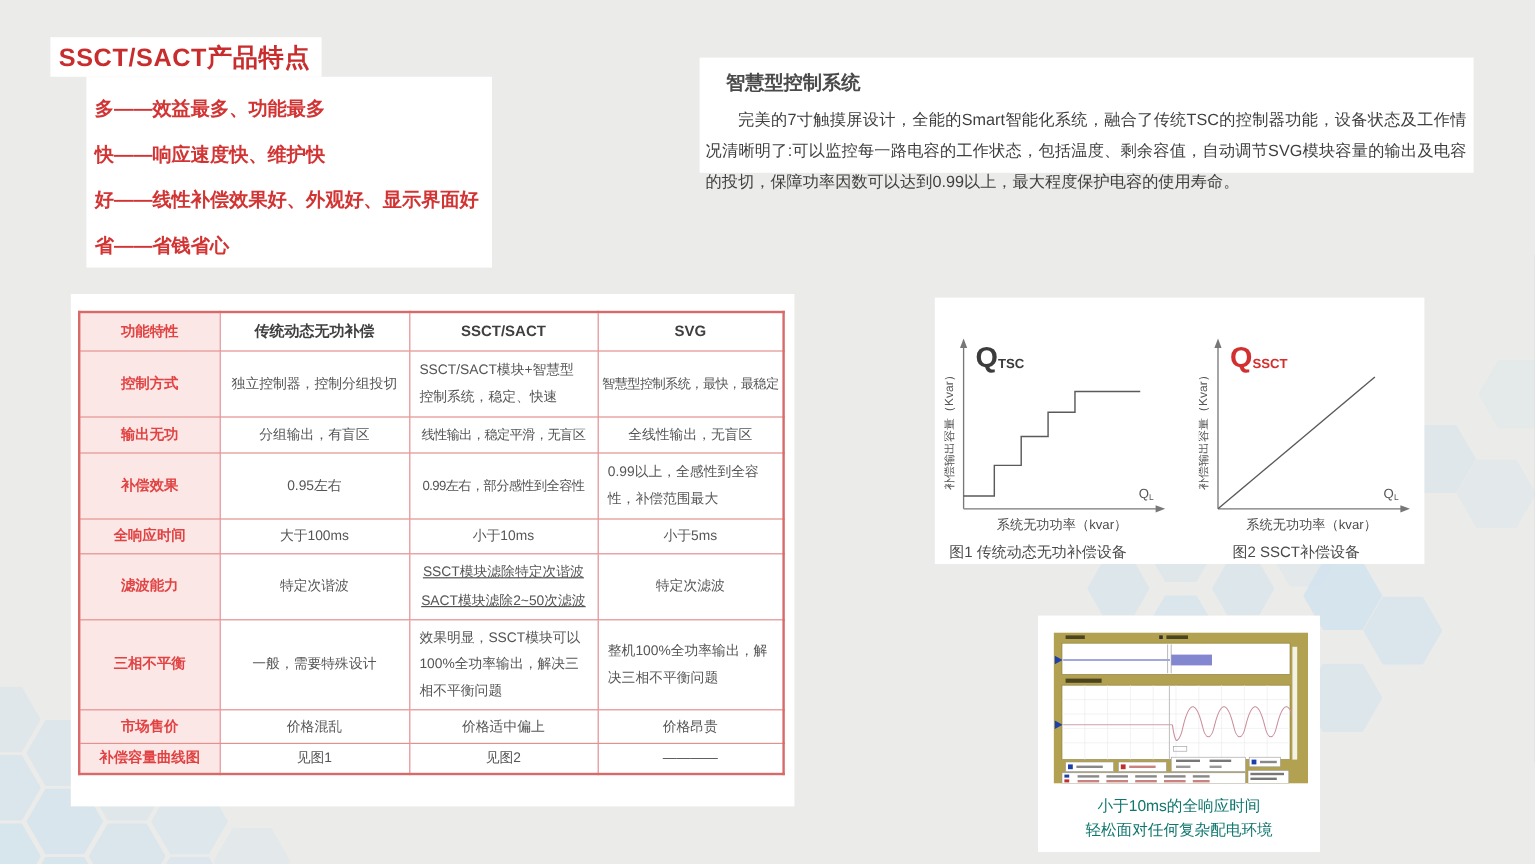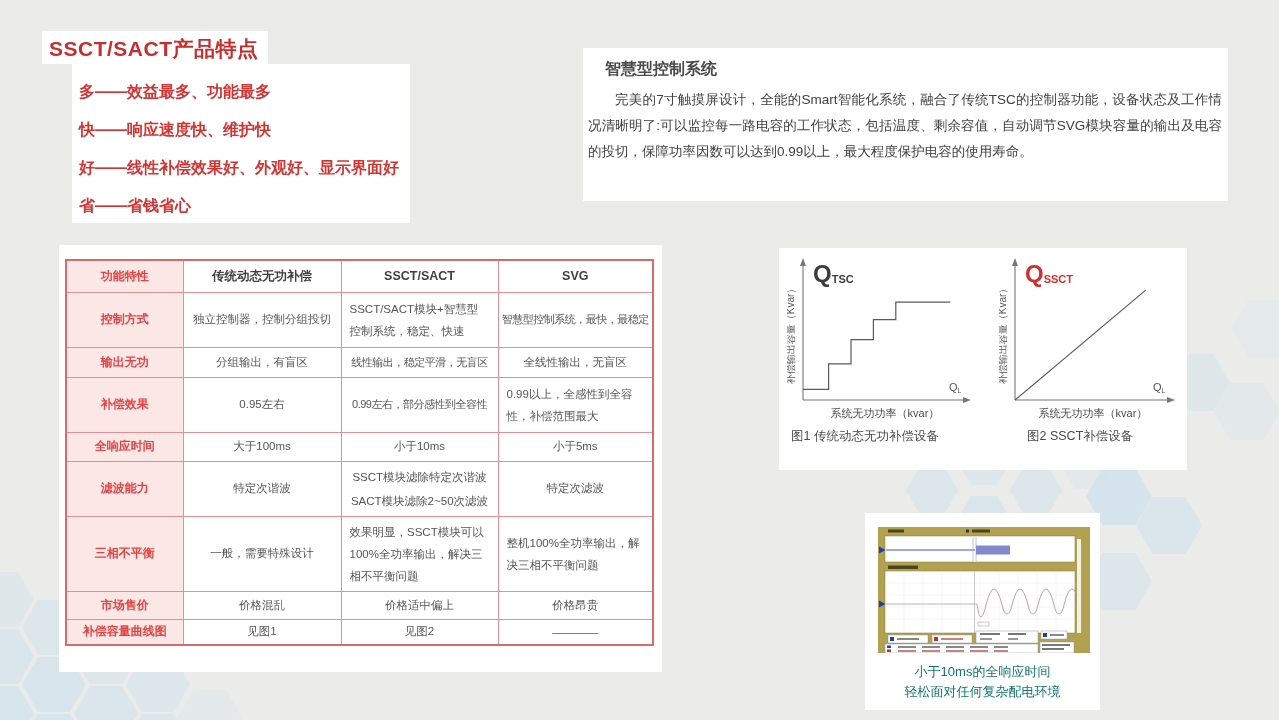--- a/index.html
+++ b/index.html
@@ -13,43 +13,43 @@
   
   .title-card{left:42px;top:31px;width:226px;height:33px;}
   .title-card h1{margin:0;padding:4px 0 0 7px;font-size:21px;line-height:27px;
                  color:#c92c2c;font-weight:bold;letter-spacing:0.5px;}
   .features-card{left:72px;top:64px;width:338px;height:159px;}
   .feature-line{padding-left:7px;margin-top:0;height:38px;line-height:40px;
                 color:#d23434;font-size:16px;font-weight:bold;}
   .features-wrap{padding-top:8px;}
 
   
-  .smart-card{left:583px;top:48px;width:645px;height:153px;}
+  .smart-card{left:583px;top:48px;width:645px;height:96px;}
   .smart-title{margin:11px 0 0 22px;font-size:16px;font-weight:bold;color:#4a4a4a;}
   .smart-body{margin:7px 6px 0 5px;font-size:13.5px;line-height:26px;color:#3f3f3f;
               text-indent:2em;text-align:justify;}
 
   
   .table-card{left:59px;top:245px;width:603px;height:427px;}
   .table-title{margin:10px 0 0 23px;font-size:15px;font-weight:bold;color:#3d3d3d;}
   table.cmp{border-collapse:collapse;margin:14px 0 0 6px;width:587px;
             table-layout:fixed;border:2px solid #d96a6a;}
   table.cmp td,table.cmp th{border:1px solid #e49090;font-size:11.5px;color:#555;
             text-align:center;vertical-align:middle;padding:2px 4px;box-sizing:border-box;}
   table.cmp th{font-weight:bold;color:#3f3f3f;font-size:12.5px;background:#fff;}
   table.cmp .feat{background:#fce7e7;color:#e14343;font-weight:bold;font-size:12px;}
   table.cmp .al{text-align:left;padding:4px 8px;line-height:22px;margin-left:36px;}
-  table.cmp .pre{white-space:pre-line;line-height:24px;}
+  table.cmp .pre{white-space:pre-line;line-height:24px;text-decoration:underline;}
   table.cmp .nw{white-space:nowrap;letter-spacing:-0.5px;font-size:11px;padding:2px 1px;}
   tr.hr{height:32px;} tr.r0{height:55px;} tr.r1{height:30px;} tr.r2{height:55px;}
   tr.r3{height:29px;} tr.r4{height:55px;} tr.r5{height:58px;} tr.r6{height:28px;} tr.r7{height:26px;}
 
   
   .charts-card{left:779px;top:248px;width:408px;height:222px;}
-  .charts-wrap{display:flex;padding:6px 0 0 8px;}
+  .charts-wrap{display:flex;padding:6px 0 0 8px;margin-top:24px;}
   .figcol{display:flex;flex-direction:column;}
   .figcol.f1{width:212px;}
   .figcol.f2{width:188px;}
   .figcap{font-size:12.5px;color:#4a4a4a;margin-top:2px;}
   .figcap.c1{padding-left:4px;}
   .figcap.c2{padding-left:28px;}
   svg text{font-family:"Liberation Sans","DejaVu Sans",sans-serif;}
 
   
   .scope-card{left:865px;top:513px;width:235px;height:197px;}

